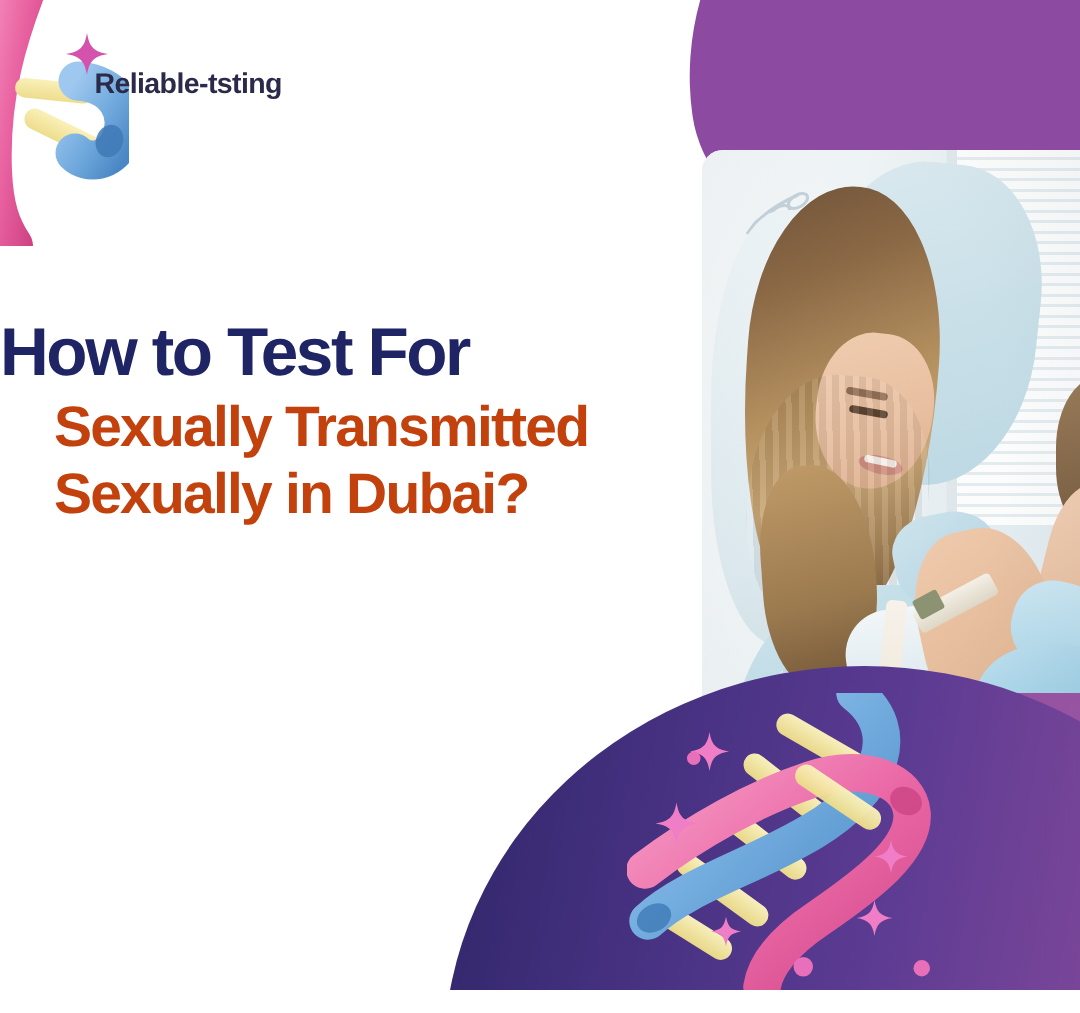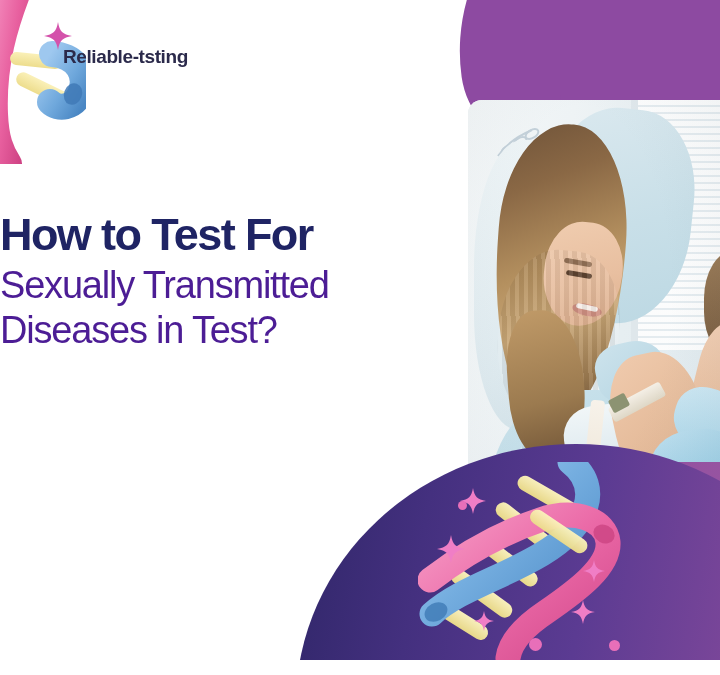--- a/index.html
+++ b/index.html
@@ -249,22 +249,22 @@
     color:#2b2a4b;
   }
 
   
   .headline { position:absolute; left:0; top:206px; width:460px; }
   .hl-1 {
     font-size:45px; line-height:57px; font-weight:bold;
     letter-spacing:-1.6px; color:#1f2464;
   }
   .hl-2, .hl-3 {
-    font-size:38px; line-height:45px; font-weight:normal;
-    letter-spacing:-1.2px; color:#4c1d95;
+    font-size:38px; line-height:45px; font-weight:bold;
+    letter-spacing:-1.2px; color:#c2410c;margin-left:36px;
   }
 
   
   .dna { position:absolute; }
   .sparkle { position:absolute; }
   .dot { position:absolute; border-radius:50%; }
 </style>
 </head>
 <body>
 
@@ -411,16 +411,16 @@
   <div class="dot" style="left:609px; top:640px; width:11px; height:11px; background:#e86fb9;"></div>
   <svg class="sparkle" style="left:474px; top:611px; width:20px; height:20px;" viewBox="0 0 28 28">
     <path d="M14 0 C15.6 9.4 18.6 12.4 28 14 C18.6 15.6 15.6 18.6 14 28 C12.4 18.6 9.4 15.6 0 14 C9.4 12.4 12.4 9.4 14 0 Z" fill="#f07ec6"></path>
   </svg>
 
   <div class="logo">Reliable-tsting</div>
 
   <div class="headline">
     <div class="hl-1">How to Test For</div>
     <div class="hl-2">Sexually Transmitted</div>
-    <div class="hl-3">Diseases in Test?</div>
+    <div class="hl-3">Sexually in Dubai?</div>
   </div>
 
 </div>
 
 </body></html>

